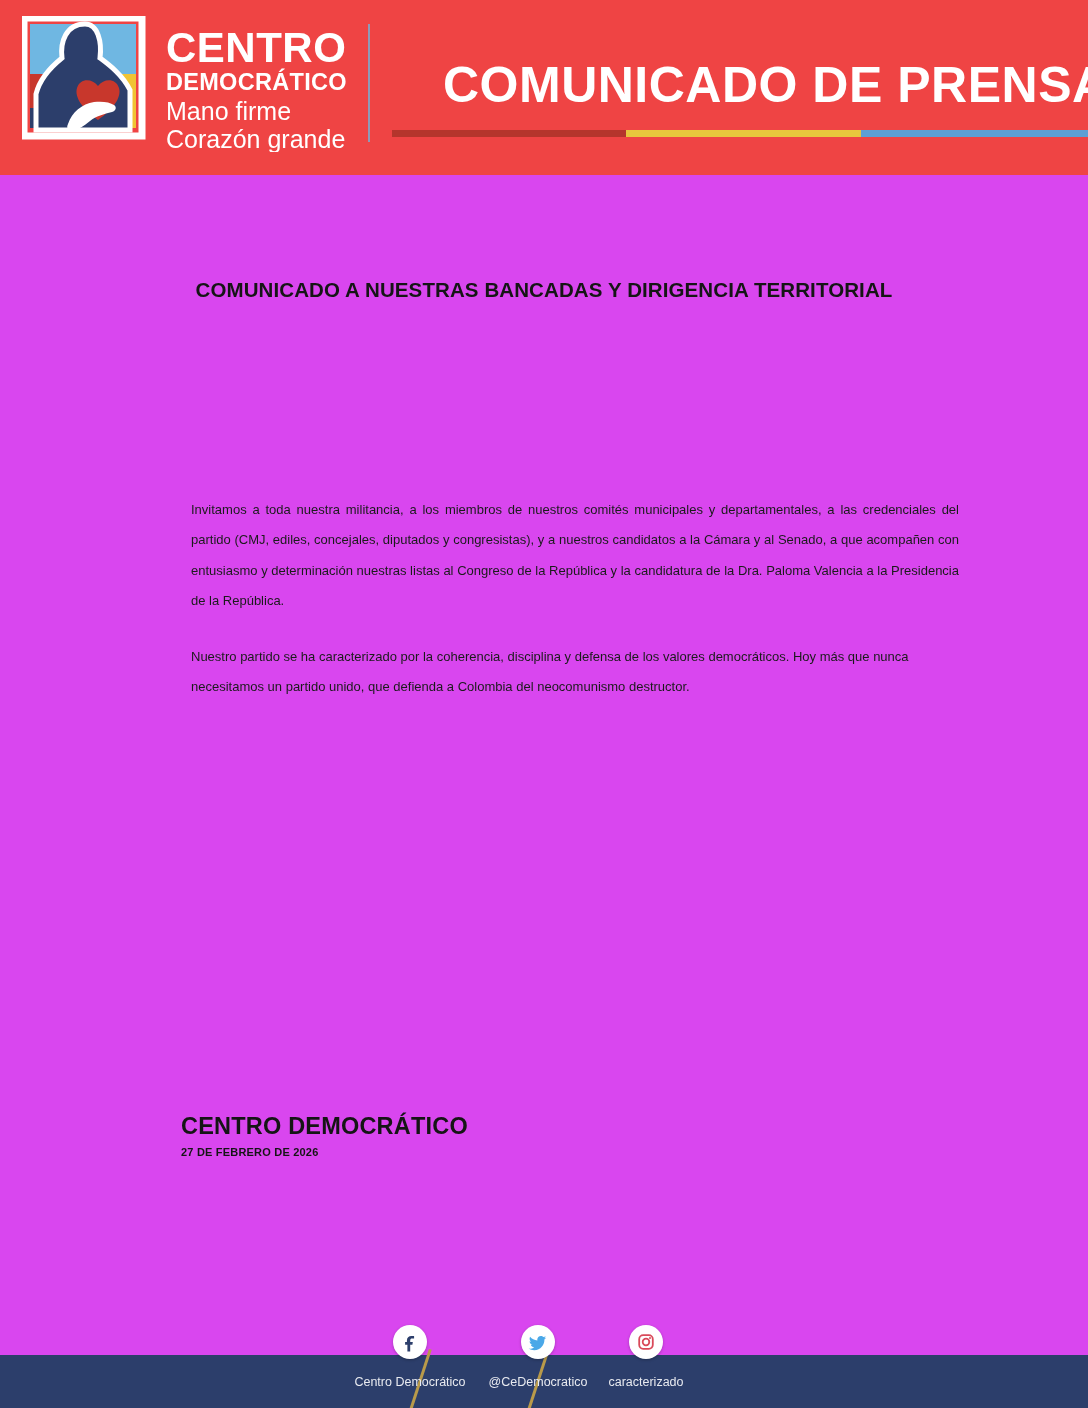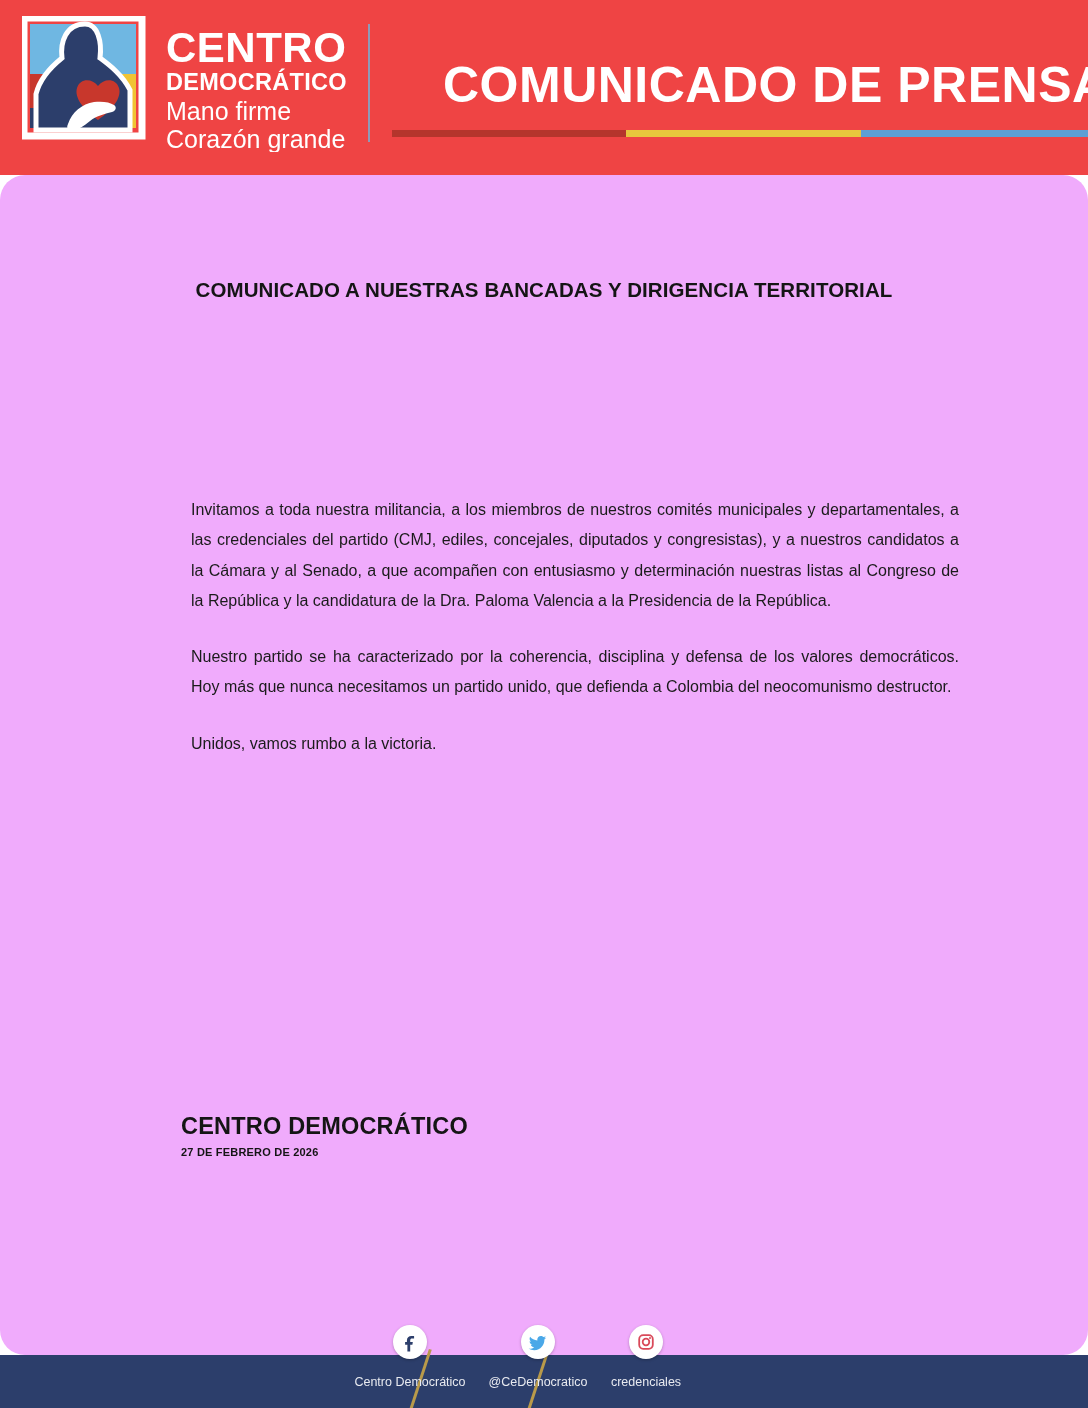--- a/index.html
+++ b/index.html
@@ -73,22 +73,21 @@
   .tricolor .seg-red    { flex: 0 0 234px; background: #B5352C; }
   .tricolor .seg-yellow { flex: 0 0 235px; background: #E8C63D; }
   .tricolor .seg-blue   { flex: 1 1 auto;  background: #5E9FD4; }
 
   
   .page-body {
     position: absolute;
     top: 175px; left: 0;
     width: 1088px;
     height: 1180px;
-    background: #f0abfc;
-    border-radius: 25px;
+    background: #d946ef;
   }
 
   .doc-title {
     position: absolute;
     left: 0; top: 103px;
     width: 1088px;
     text-align: center;
     font-size: 20.5px;
     font-weight: bold;
     color: #151515;
@@ -98,21 +97,21 @@
 
   .body-text {
     position: absolute;
     left: 191px;
     top: 320px;
     width: 768px;
   }
 
   .body-text p {
     margin: 0 0 26px 0;
-    font-size: 16px;
+    font-size: 13px;
     line-height: 30.3px;
     color: #1b1b1b;
     text-align: justify;
     font-family: "Liberation Sans", sans-serif;
   }
   .body-text p:last-child { margin-bottom: 0; text-align: left; }
   .body-text p.no-justify { text-align: left; }
 
   .signature {
     position: absolute;
@@ -243,21 +242,20 @@
   </div>
 </div>
 
 <div class="page-body">
 
   <div class="doc-title">COMUNICADO A NUESTRAS BANCADAS Y DIRIGENCIA TERRITORIAL</div>
 
   <div class="body-text">
     <p>Invitamos a toda nuestra militancia, a los miembros de nuestros comités municipales y departamentales, a las credenciales del partido (CMJ, ediles, concejales, diputados y congresistas), y a nuestros candidatos a la Cámara y al Senado, a que acompañen con entusiasmo y determinación nuestras listas al Congreso de la República y la candidatura de la Dra. Paloma Valencia a la Presidencia de la República.</p>
     <p>Nuestro partido se ha caracterizado por la coherencia, disciplina y defensa de los valores democráticos. Hoy más que nunca necesitamos un partido unido, que defienda a Colombia del neocomunismo destructor.</p>
-    <p class="no-justify">Unidos, vamos rumbo a la victoria.</p>
   </div>
 
   <div class="signature">
     <div class="sig-org">CENTRO DEMOCRÁTICO</div>
     <div class="sig-date">27 DE FEBRERO DE 2026</div>
   </div>
 </div>
 
 <div class="footer">
   <div class="footer-inner">
@@ -286,18 +284,18 @@
       </div>
 
       <div class="social-item s3">
         <div class="social-badge">
           <svg width="20" height="20" viewBox="0 0 20 20">
             <rect x="3.2" y="3.2" width="13.6" height="13.6" rx="4" ry="4" fill="none" stroke="#D94A5A" stroke-width="1.8"></rect>
             <circle cx="10" cy="10" r="3.3" fill="none" stroke="#D94A5A" stroke-width="1.8"></circle>
             <circle cx="14" cy="6" r="1" fill="#D94A5A"></circle>
           </svg>
         </div>
-        <div class="social-label">credenciales</div>
+        <div class="social-label">caracterizado</div>
       </div>
 
     </div>
   </div>
 </div>
 
 </body></html>

